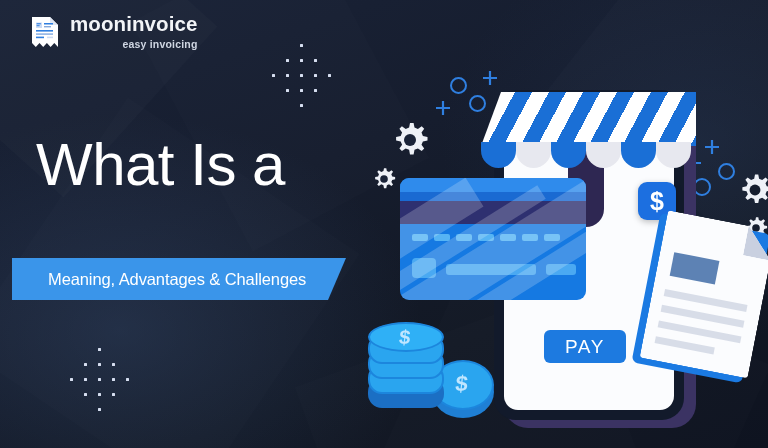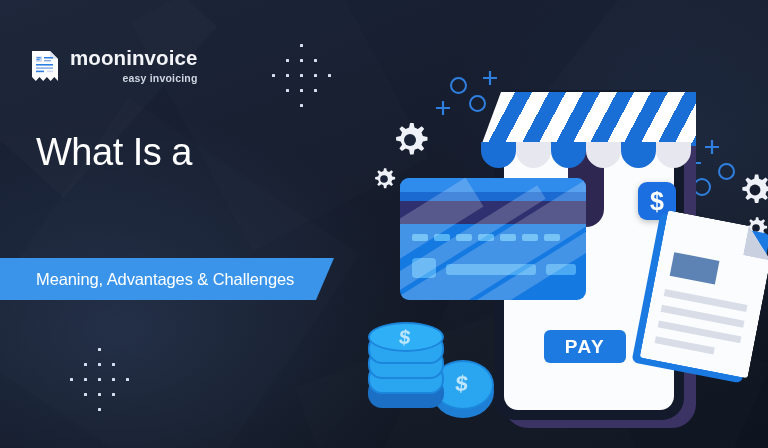--- a/index.html
+++ b/index.html
@@ -18,31 +18,31 @@
   
   .facet{position:absolute;pointer-events:none;}
   .f1{left:-60px;top:-80px;width:230px;height:230px;background:rgba(255,255,255,.018);transform:rotate(42deg);}
   .f2{left:20px;top:150px;width:280px;height:300px;background:rgba(255,255,255,.013);transform:rotate(34deg);}
   .f3{left:180px;top:-40px;width:200px;height:260px;background:rgba(255,255,255,.010);transform:rotate(-28deg);}
   .f4{right:-90px;top:-60px;width:260px;height:260px;background:rgba(255,255,255,.014);transform:rotate(38deg);}
   .f5{right:40px;bottom:-120px;width:320px;height:280px;background:rgba(255,255,255,.010);transform:rotate(24deg);}
   .f6{left:330px;bottom:-140px;width:300px;height:260px;background:rgba(255,255,255,.012);transform:rotate(-20deg);}
 
   
-  .logo{position:absolute;left:30px;top:48px;display:flex;align-items:center;gap:10px;}
+  .logo{position:absolute;left:30px;top:14px;display:flex;align-items:center;gap:10px;}
   .logo-mark{width:30px;height:32px;position:relative;flex:0 0 auto;}
   .logo-text{display:flex;flex-direction:column;line-height:1;}
   .logo-name{color:#f2f4f7;font-size:20.5px;font-weight:700;letter-spacing:.1px;}
   .logo-tag{color:#cfd6e2;font-size:10.5px;font-weight:600;letter-spacing:.2px;text-align:right;margin-top:4px;}
 
   
   .headline{position:absolute;left:36px;top:131px;}
-  .h-line1{color:#ffffff;font-size:38px;font-weight:400;letter-spacing:-.5px;line-height:1.12;}
+  .h-line1{color:#ffffff;font-size:60px;font-weight:400;letter-spacing:-.5px;line-height:1.12;}
   .h-line2{color:#ffffff;font-size:45px;font-weight:700;letter-spacing:-.6px;line-height:1.18;margin-top:2px;}
-  .subbar{position:absolute;left:0;top:258px;height:42px;width:334px;
+  .subbar{position:absolute;left:12px;top:258px;height:42px;width:334px;
     background:#3a95ea;display:flex;align-items:center;
     clip-path:polygon(0 0,334px 0,316px 42px,0 42px);}
   .subbar span{color:#ffffff;font-size:16.5px;font-weight:400;padding-left:36px;letter-spacing:-.1px;}
 
   
   .dotgrid{position:absolute;}
   .dotgrid i{position:absolute;width:3px;height:3px;background:#d6def0;display:block;border-radius:.5px;}
 
   
   .plus{position:absolute;color:#2f7fe0;font-weight:300;line-height:1;}
@@ -64,21 +64,21 @@
     clip-path:polygon(20px 0,215px 0,215px 54px,0 54px);}
   .scallop{position:absolute;top:50px;width:35px;height:26px;border-radius:0 0 18px 18px;}
   .notch{position:absolute;left:216px;top:79px;width:36px;height:88px;background:#2e2752;border-radius:0 0 18px 18px;}
 
   .card{position:absolute;left:48px;top:118px;width:186px;height:122px;background:#1579e2;border-radius:9px;overflow:hidden;}
   .card .stripe{position:absolute;left:0;width:100%;}
   .card .sheen{position:absolute;background:rgba(255,255,255,.20);transform:rotate(58deg);}
 
   .paybtn{position:absolute;left:192px;top:270px;width:82px;height:33px;background:#1d7ae0;border-radius:6px;
     display:flex;align-items:center;justify-content:center;}
-  .paybtn span{color:#ffffff;font-size:19px;font-weight:700;letter-spacing:1.6px;text-align:right;}
+  .paybtn span{color:#ffffff;font-size:19px;font-weight:400;letter-spacing:1.6px;text-align:right;}
 
   .badge{position:absolute;left:286px;top:122px;width:38px;height:38px;background:#1c6fe0;border-radius:9px;
     display:flex;align-items:center;justify-content:center;box-shadow:0 2px 6px rgba(0,0,0,.25);}
   .badge span{color:#ffffff;font-size:25px;font-weight:700;line-height:1;}
 
   
   .coinstack{position:absolute;}
   .coin{position:absolute;border-radius:50%;}
 
   

